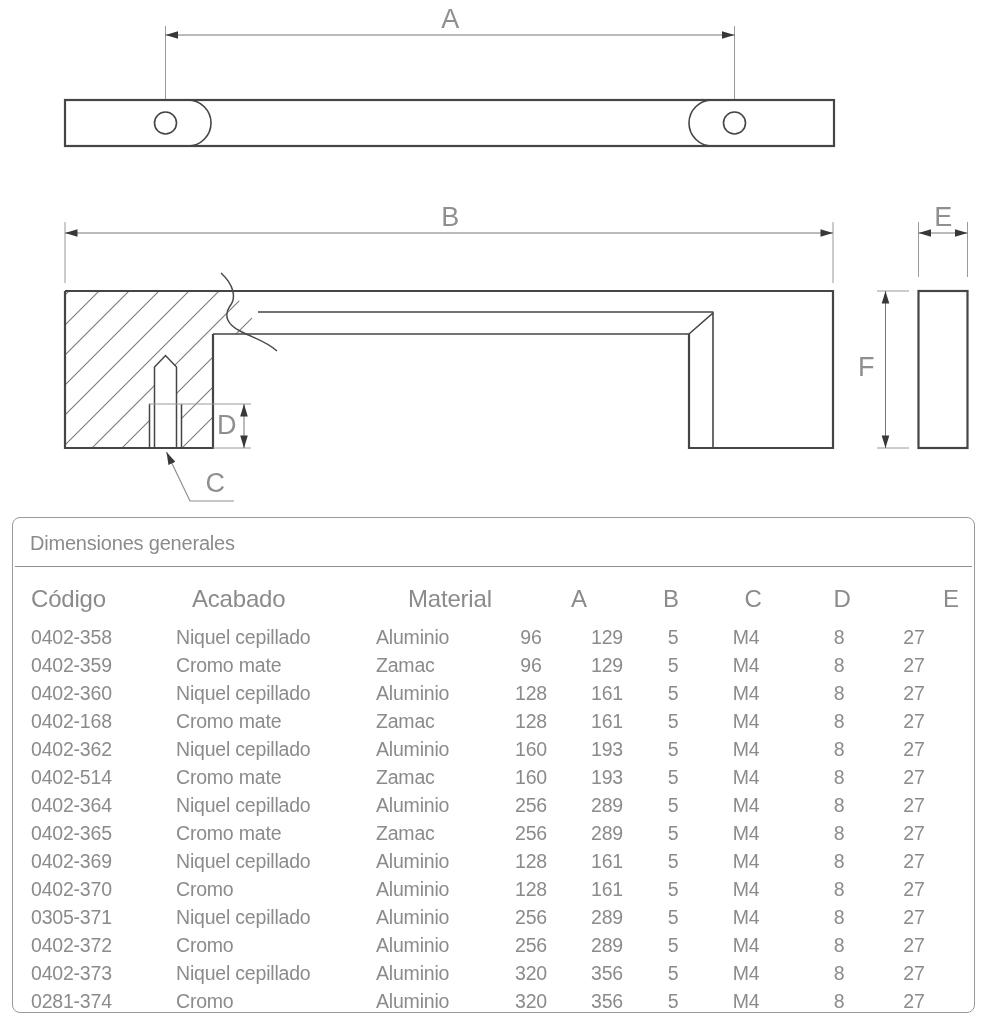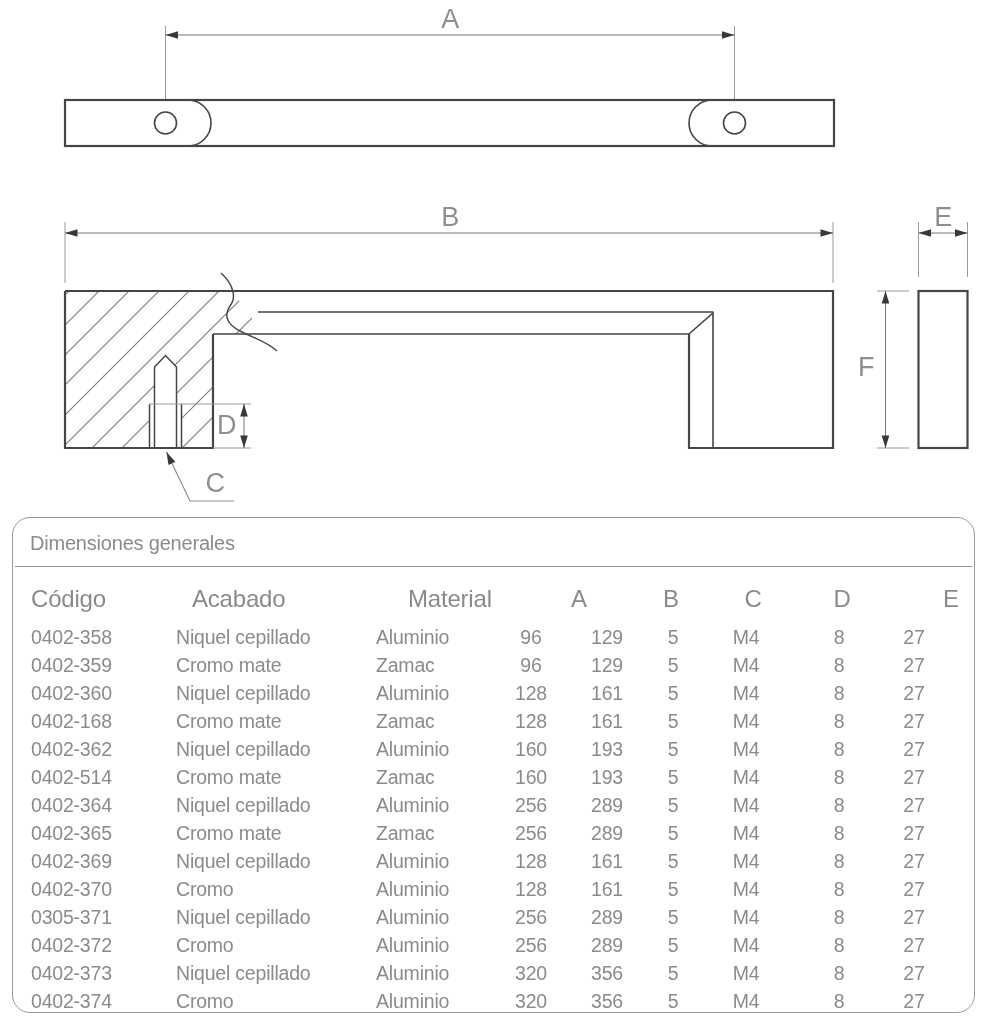--- a/index.html
+++ b/index.html
@@ -2,21 +2,21 @@
 <html><head>
 <meta charset="utf-8">
 <style>
   html,body{margin:0;padding:0;background:#fff;}
   body{width:987px;height:1024px;position:relative;overflow:hidden;
        font-family:"Liberation Sans", sans-serif;}
   svg text{font-family:"Liberation Sans", sans-serif;}
   .dim{font-size:27px;fill:#8f8f8f;letter-spacing:-0.5px;}
 
   .panel{position:absolute;left:12px;top:517px;width:963px;height:496px;
-         box-sizing:border-box;border:1.5px solid #9a9a9a;border-radius:18px;background:#fff;}
+         box-sizing:border-box;border:1.5px solid #9a9a9a;border-radius:8px;background:#fff;}
   .panel-title{position:absolute;left:17px;top:14px;font-size:20px;color:#8b8b8b;
                letter-spacing:-0.2px;white-space:nowrap;}
   .panel-rule{position:absolute;left:2px;right:2px;top:48px;border-top:1.5px solid #8f8f8f;}
   .thead{position:absolute;left:0;top:66px;right:0;}
   .tbody{position:absolute;left:0;top:105px;right:16px;}
   .trow{display:grid;grid-template-columns:145px 200px 115px 80px 72px 60px 86px 100px 50px;
         padding-left:18px;height:28px;align-items:center;
         font-size:19.5px;color:#8b8b8b;letter-spacing:-0.2px;}
   .thead .trow{height:30px;font-size:24px;gap:16px;}
   .trow .c{white-space:nowrap;}
@@ -250,21 +250,21 @@
         <div class="c">Niquel cepillado</div>
         <div class="c">Aluminio</div>
         <div class="c num">320</div>
         <div class="c num">356</div>
         <div class="c num">5</div>
         <div class="c num">M4</div>
         <div class="c num">8</div>
         <div class="c num">27</div>
       </div>
       <div class="trow">
-        <div class="c">0402-374</div>
+        <div class="c">0281-374</div>
         <div class="c">Cromo</div>
         <div class="c">Aluminio</div>
         <div class="c num">320</div>
         <div class="c num">356</div>
         <div class="c num">5</div>
         <div class="c num">M4</div>
         <div class="c num">8</div>
         <div class="c num">27</div>
       </div>
     </div>

